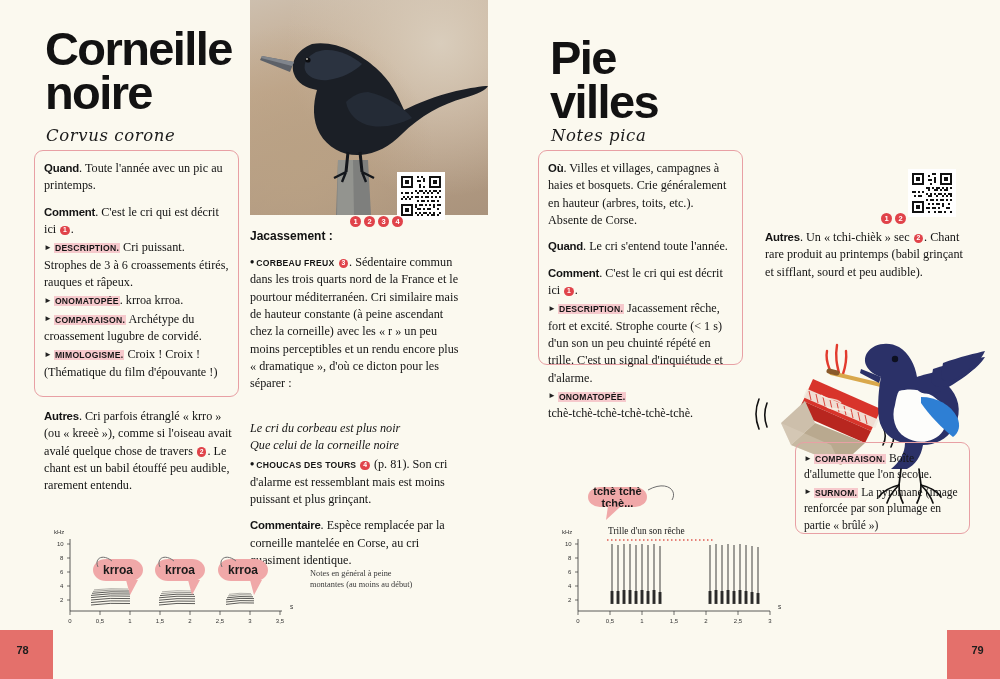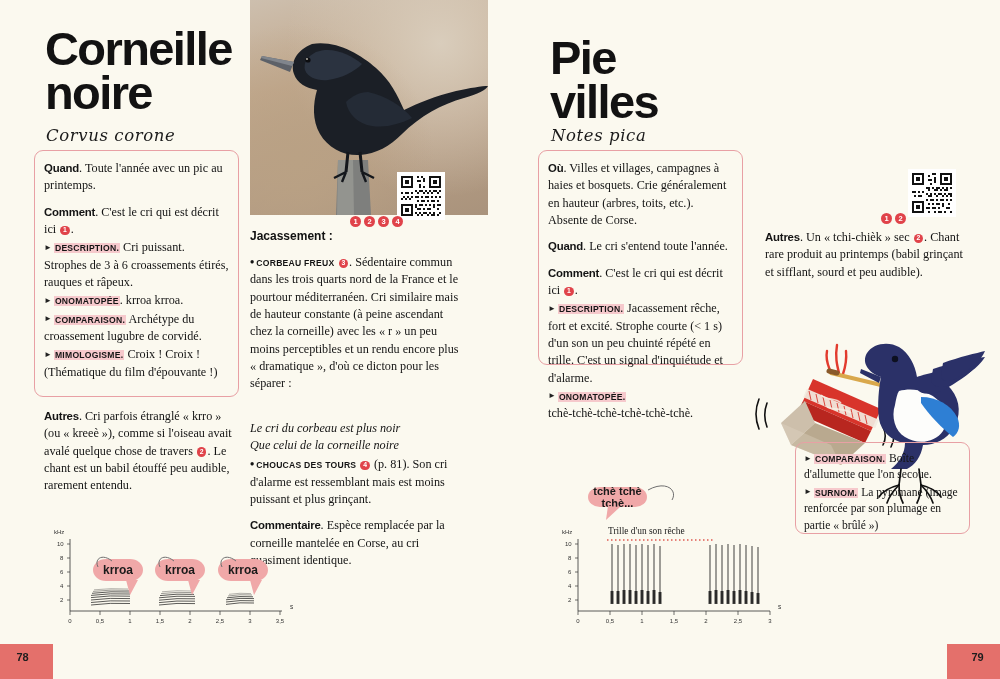--- a/index.html
+++ b/index.html
@@ -142,21 +142,21 @@
     border-radius:13px/11px;
     font-family:"Liberation Sans",sans-serif;
     font-weight:700;font-size:12px;color:#1a1a1a;
     display:flex;align-items:center;justify-content:center;
     text-align:center;
   }
 
   
   .pagenum{
     position:absolute;bottom:0;
-    width:53px;height:35px;
+    width:53px;height:49px;
     background:#e4706b;
     font-family:"Liberation Sans",sans-serif;
     font-weight:700;font-size:11px;color:#1d1d1d;
     display:flex;align-items:center;justify-content:center;
   }
   .pagenum.left{left:0;padding-right:8px;padding-bottom:10px;box-sizing:border-box;}
   .pagenum.right{right:0;padding-left:8px;padding-bottom:10px;box-sizing:border-box;}
 
   
   .illus{position:absolute;}
@@ -381,20 +381,22 @@
       <path d="M84 16 C74 8 66 14 70 22"></path>
       <path d="M146 16 C136 8 128 14 132 22"></path>
     </g>
     <g fill="#f0a8a8">
       <path d="M36 35 L40 50 L48 35 Z"></path>
       <path d="M98 35 L102 50 L110 35 Z"></path>
       <path d="M160 35 L164 50 L172 35 Z"></path>
     </g>
   </svg>
 
+  <div class="chart-note" style="left:310px;top:568px;width:165px;">Notes en général à peine
+montantes (au moins au début)</div>
 
   <div class="pagenum left">78</div>
 </div>
 
 <div class="page page-right">
 
   <div class="bird-title" style="left:50px;top:36px;width:210px;">Pie
 villes</div>
 
   <div class="sci-name" style="left:51px;top:118px;">Notes pica</div>

